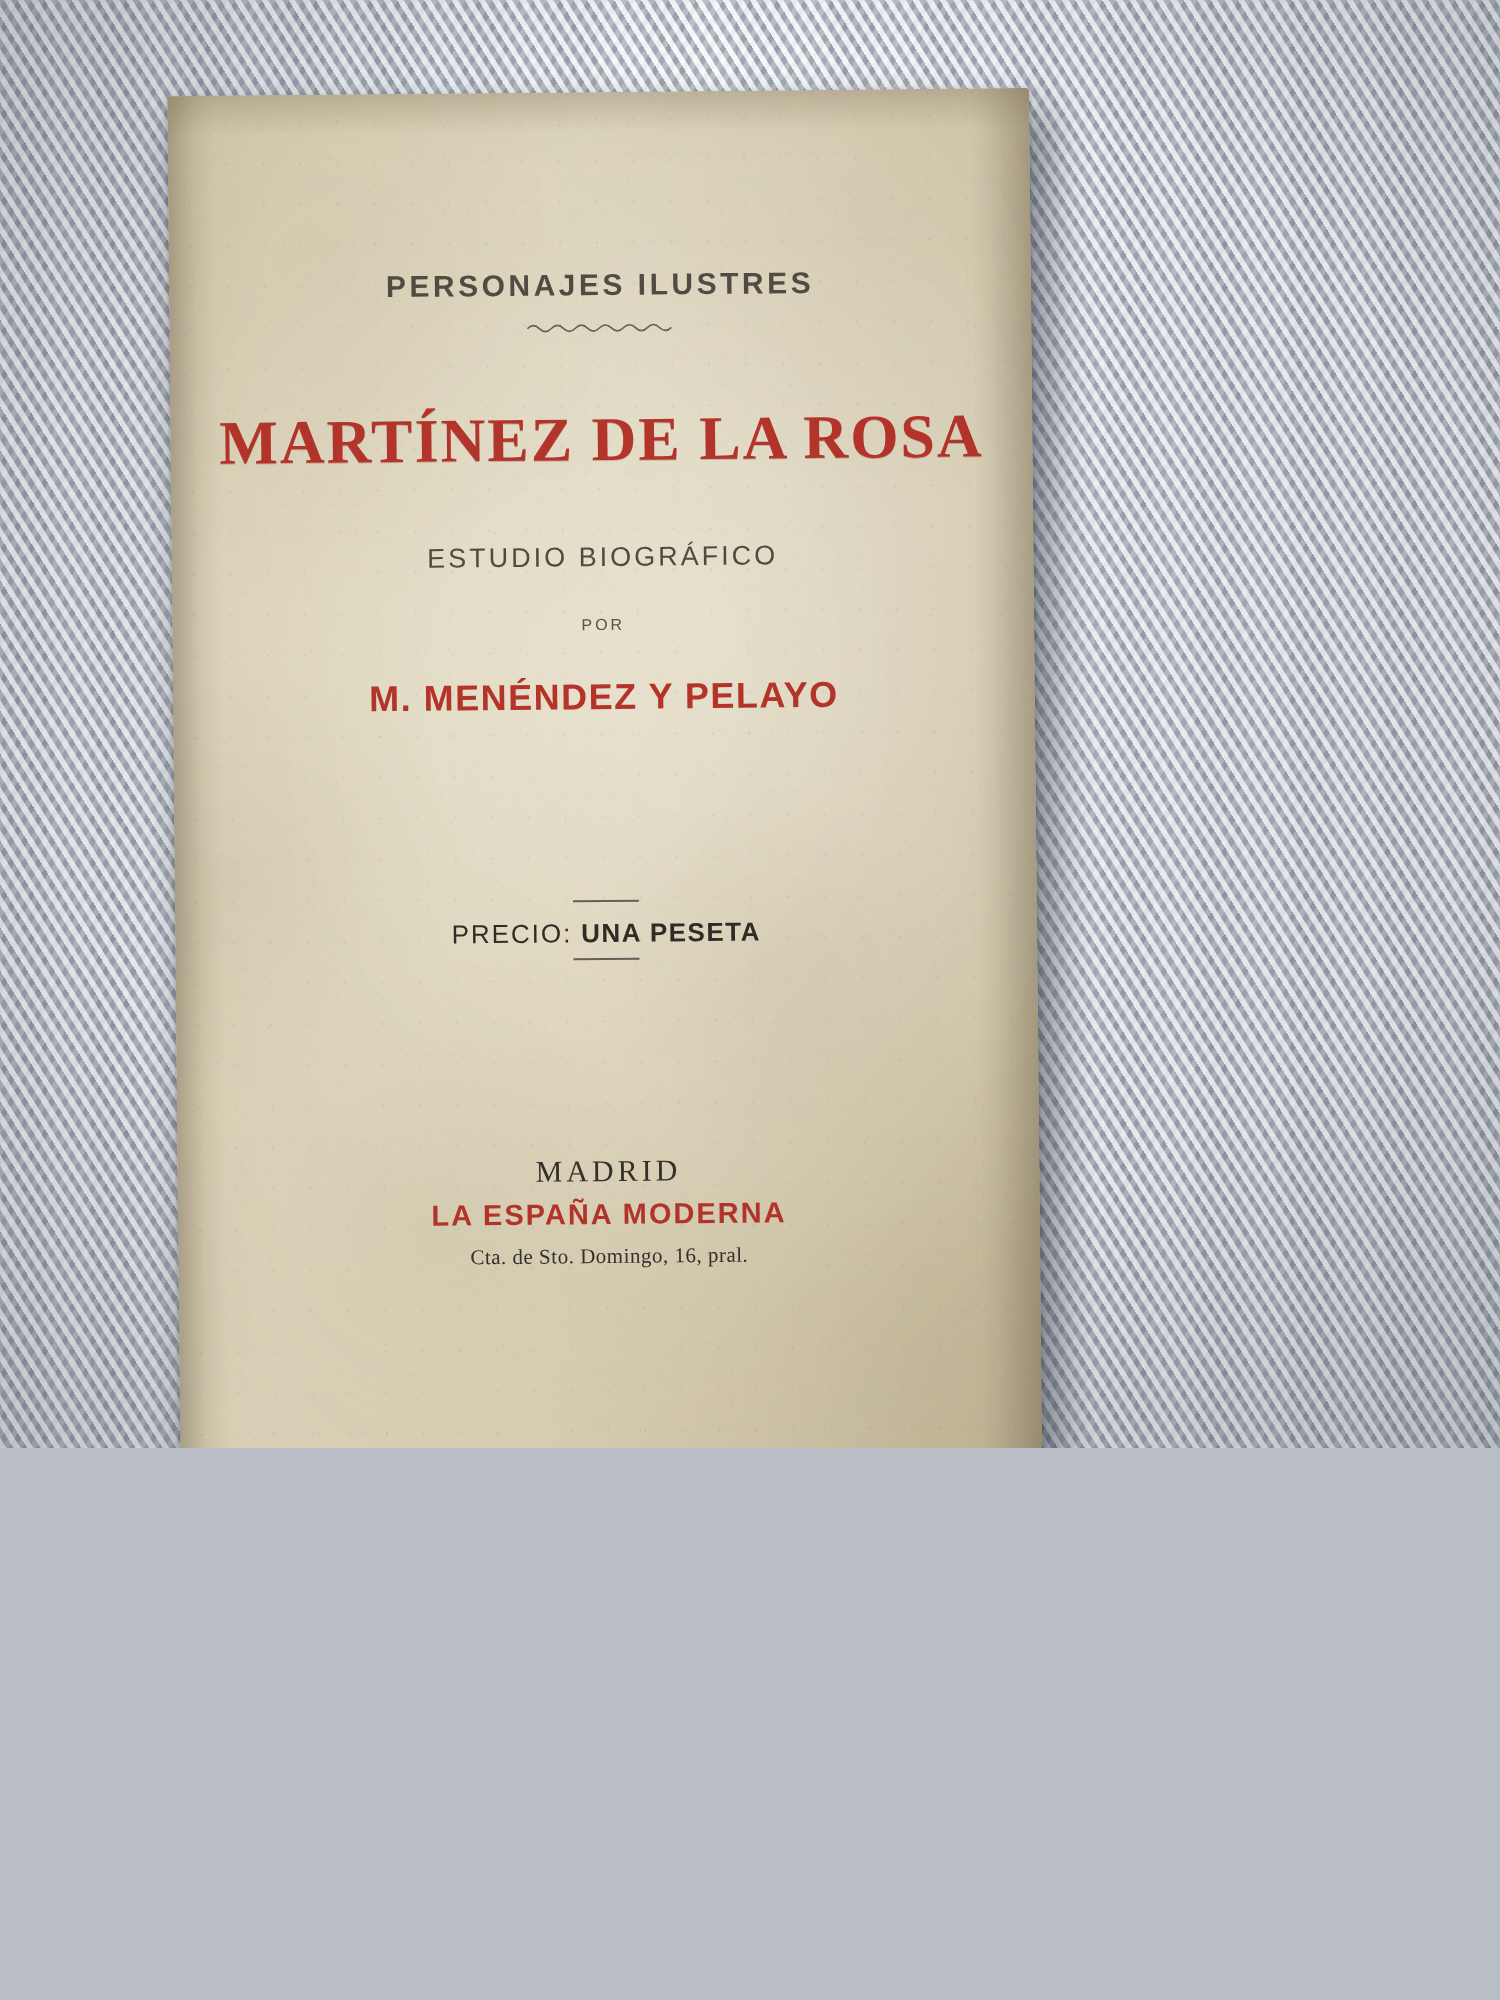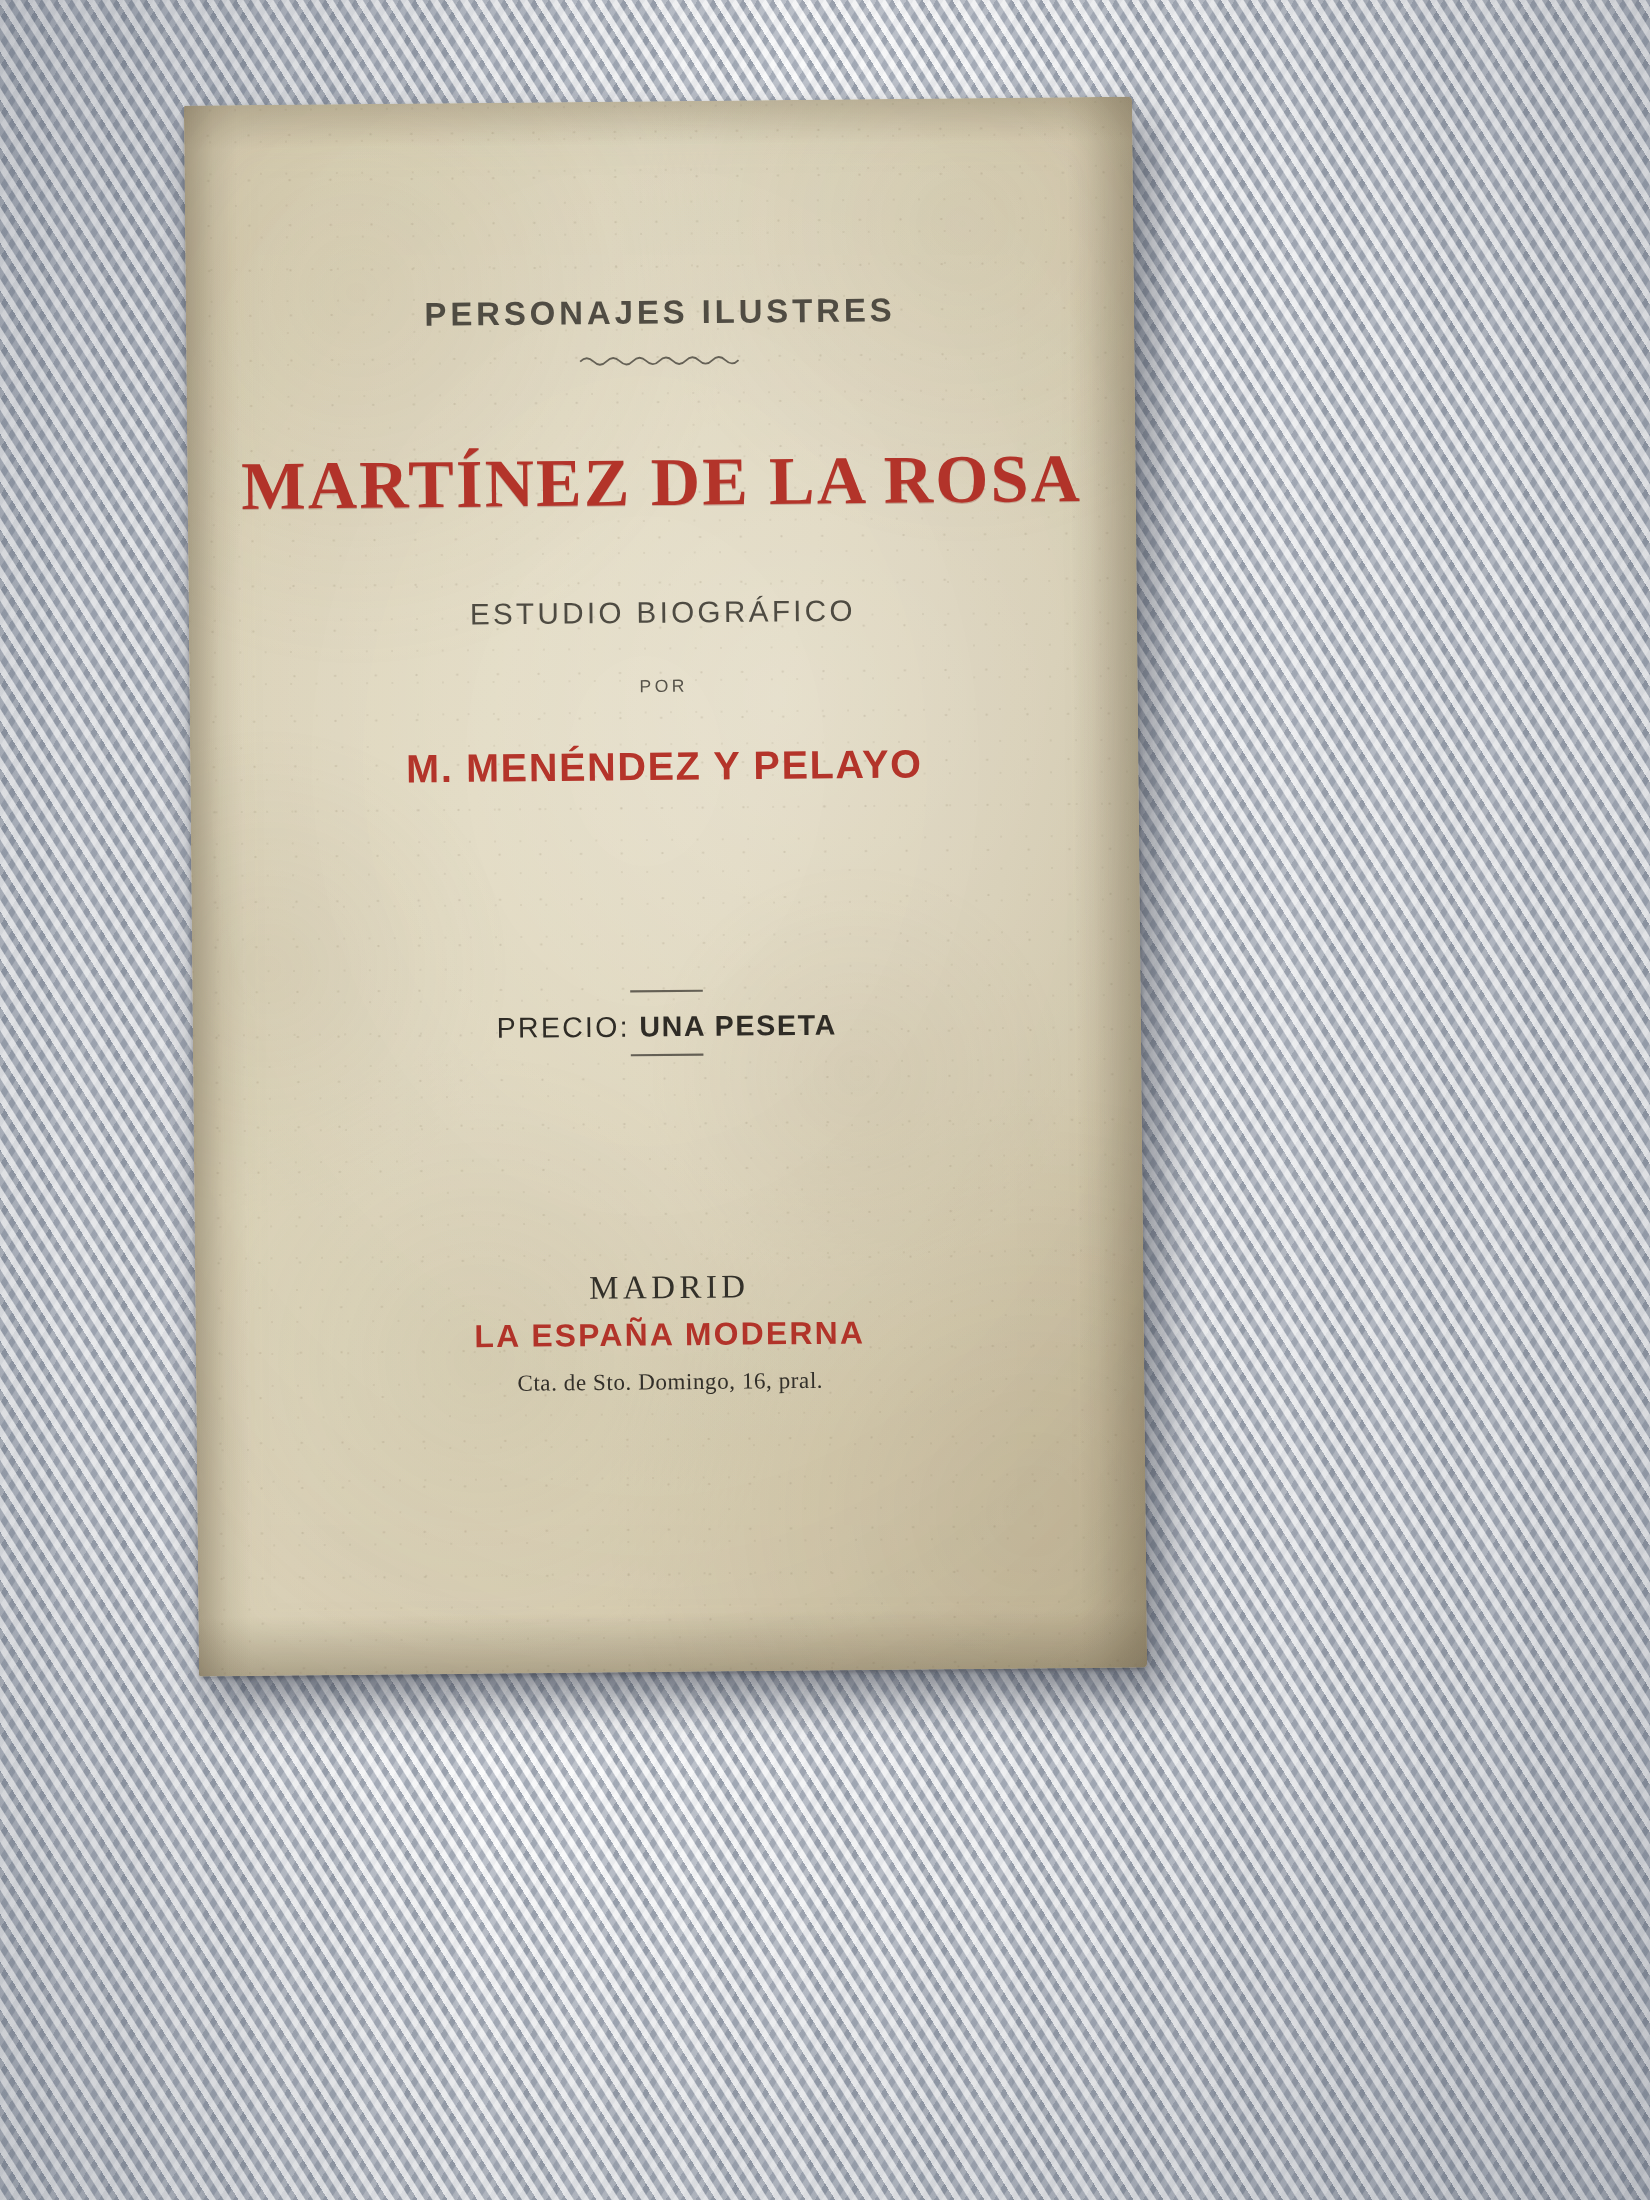--- a/index.html
+++ b/index.html
@@ -11,21 +11,21 @@
     width: 1500px;
     height: 2000px;
     overflow: hidden;
     font-family: "Liberation Serif", serif;
   }
 
   
   #scene {
     position: relative;
     width: 1500px;
-    height: 2000px;
+    height: 1448px;
     overflow: hidden;
     background-color: #fde047;
   }
   #fabric {
     position: absolute;
     inset: 0;
     background-color: #c5cad2;
     background-image:
       repeating-linear-gradient(58deg,
         rgba(255,255,255,0.85) 0px,

